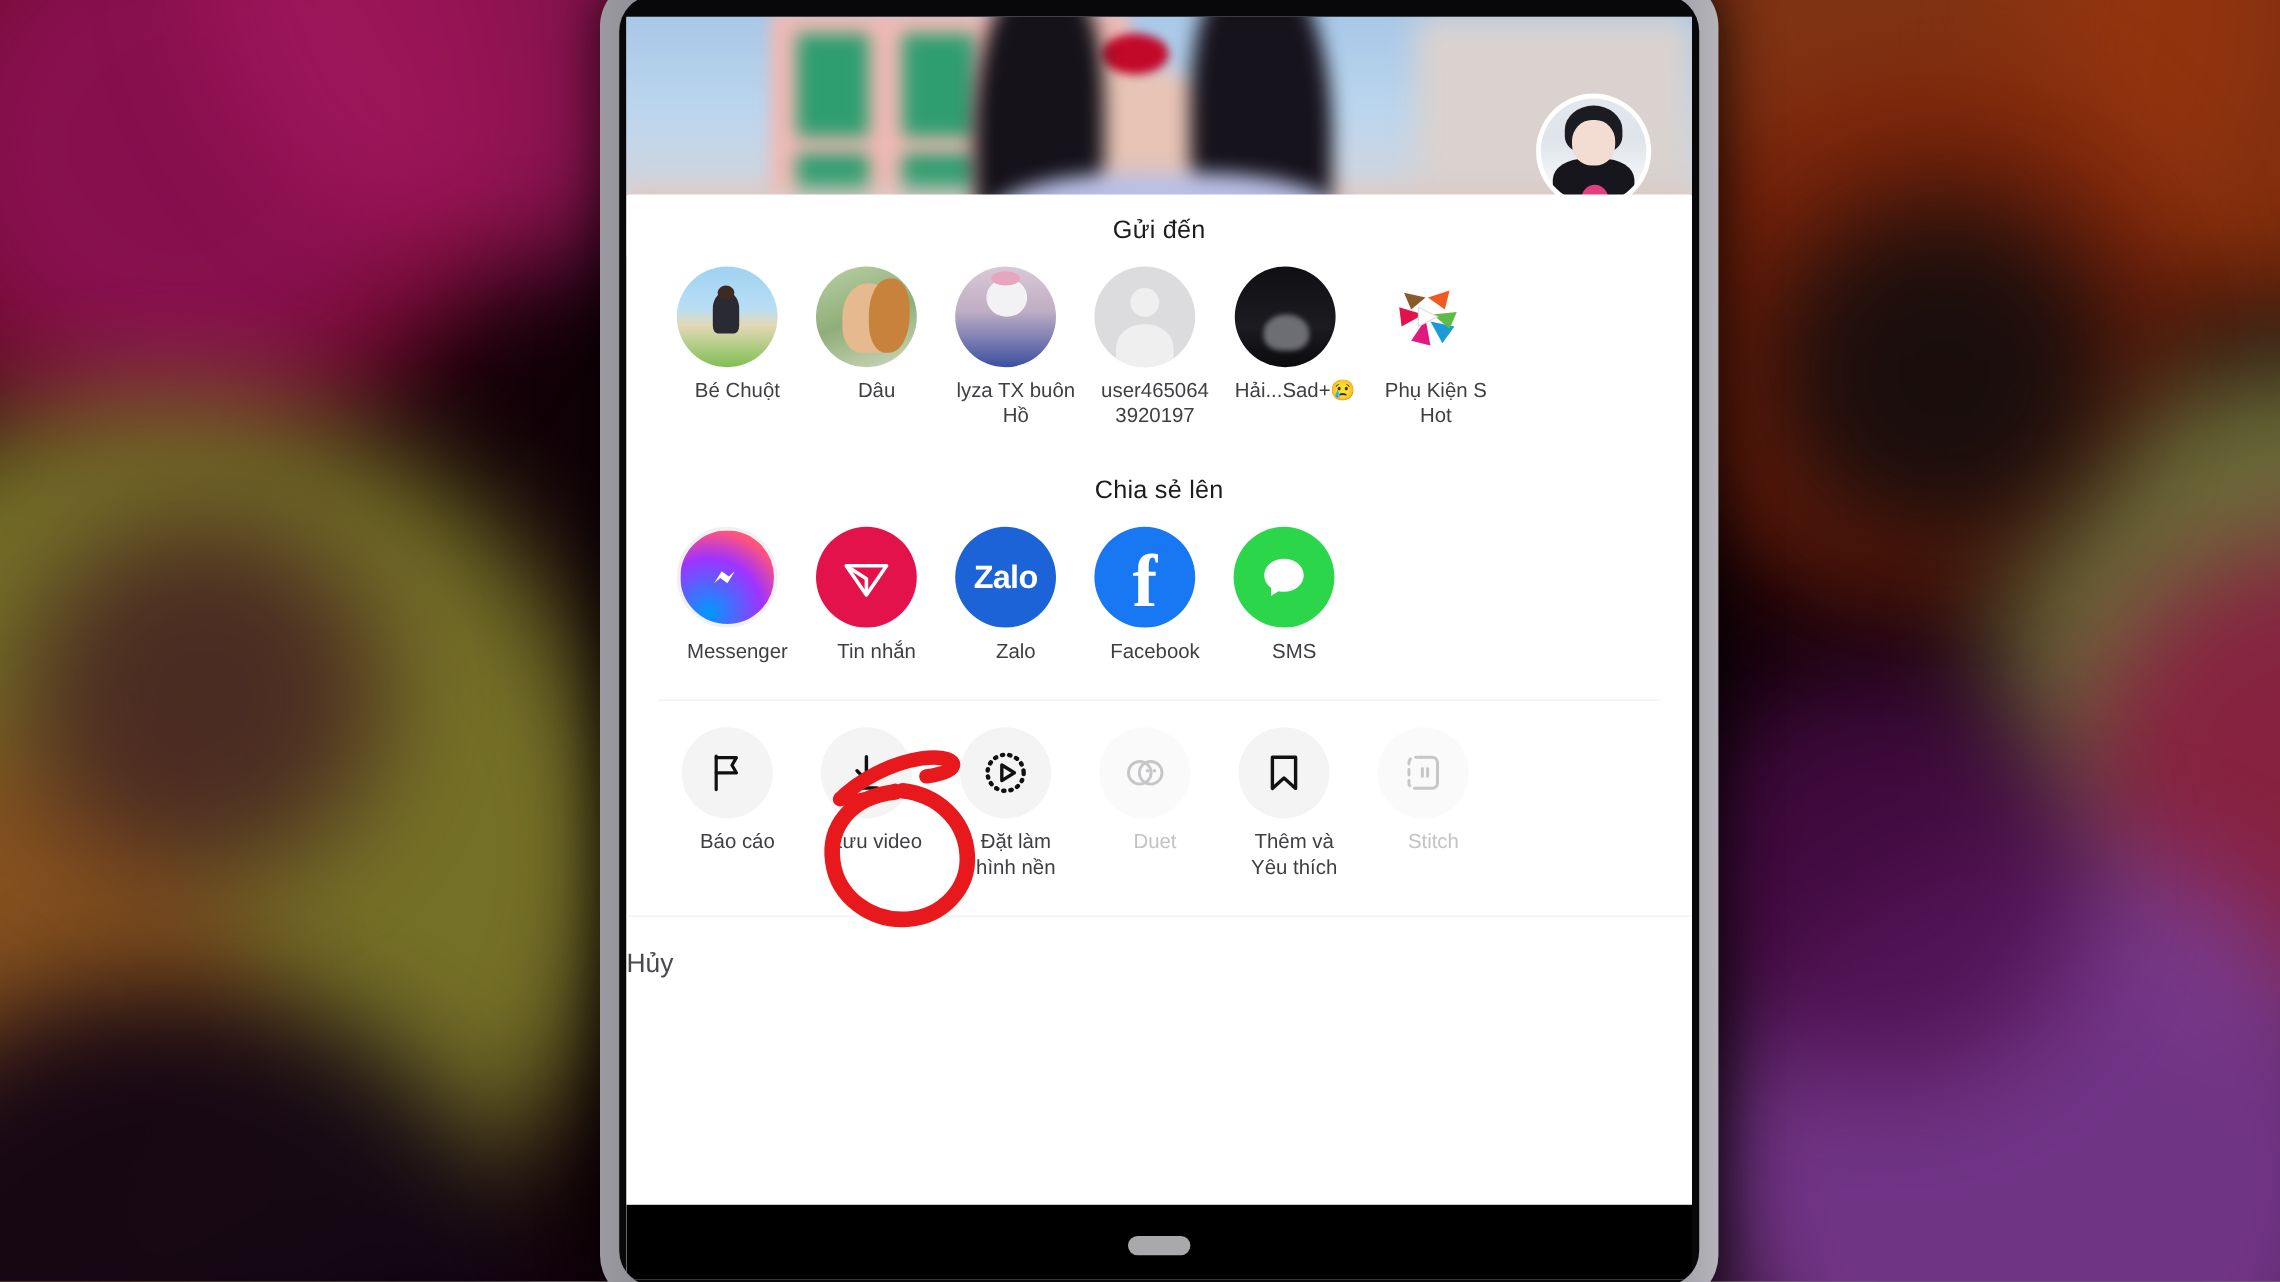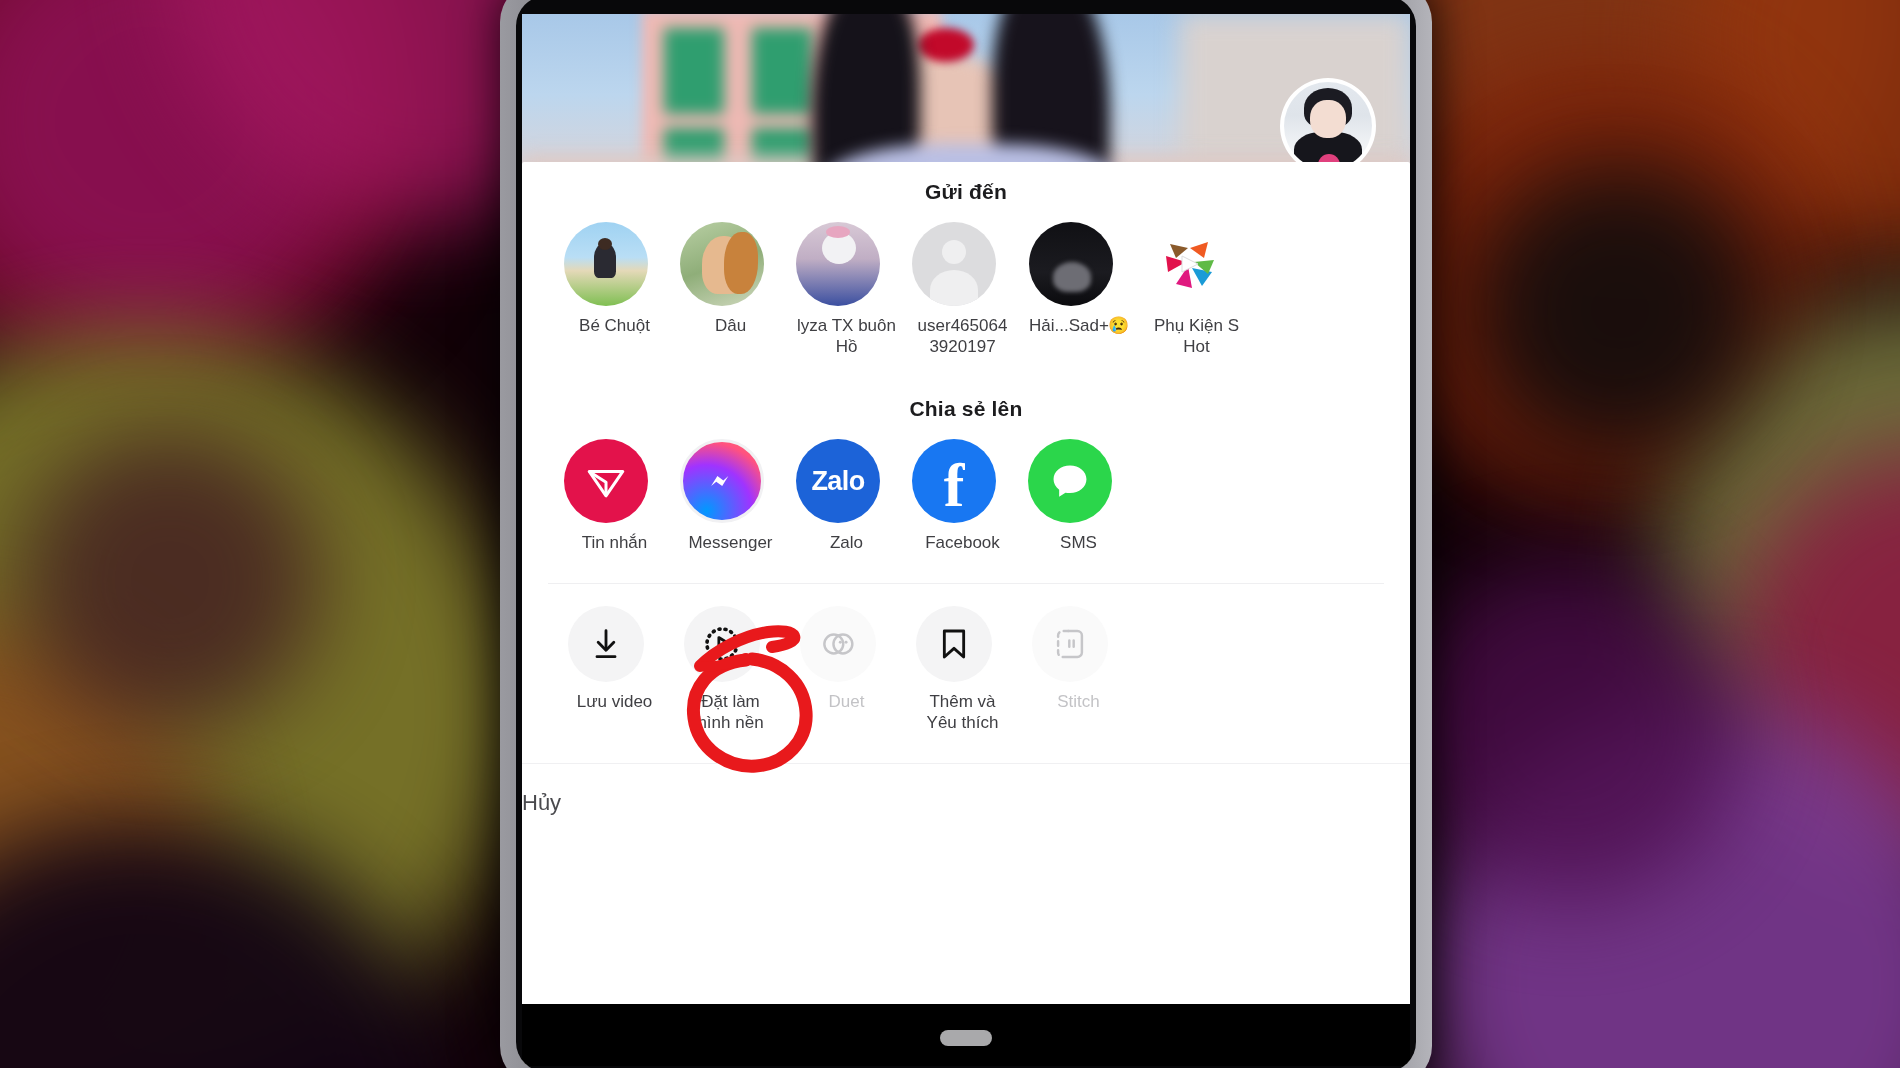--- a/index.html
+++ b/index.html
@@ -123,21 +123,21 @@
   
   #sheet {
     position: absolute;
     left: 0; right: 0; top: 148px; bottom: 62px;
     background: #fff;
     border-radius: 2px 2px 0 0;
   }
   .sec-title {
     text-align: center;
     font-size: 21px;
-    font-weight: bold;
+    font-weight: normal;
     color: #1c1c1e;
     letter-spacing: .2px;
   }
   .row {
     display: flex;
     padding: 0 26px;
     gap: 0;
   }
   .cell {
     flex: 0 0 116px;
@@ -347,40 +347,40 @@
             <div class="cap">Phụ Kiện S
 Hot</div>
           </div>
         </div>
 
         <div class="sec-title" id="share-title">Chia sẻ lên</div>
 
         <div class="row" id="share-row">
 
           <div class="cell">
+            <div class="app app-msgr">
+              <svg width="46" height="46" viewBox="0 0 24 24">
+                <path d="M12 2.6 C6.4 2.6 2 6.8 2 11.9 c0 2.9 1.4 5.4 3.7 7.1 v2.9 l2.8-1.5 c1.1.3 2.3.5 3.5.5 5.6 0 10-4.2 10-9.3 S17.6 2.6 12 2.6 Z" fill="#fff" opacity="0"></path>
+                <path d="M6.3 14.6 L9.6 9.4 l3.1 2.3 2.6-2.3 -3.2 5.2 -3.1-2.2 Z" fill="#fff"></path>
+              </svg>
+            </div>
+            <div class="cap">Messenger</div>
+          </div>
+
+          <div class="cell">
             <div class="app app-dm">
               <svg width="48" height="48" viewBox="0 0 24 24" fill="none" stroke="#fff" stroke-width="1.5" stroke-linejoin="round">
                 <path d="M3.6 7.2 L20.4 7.2 L12 19.4 Z"></path>
                 <path d="M12 19.4 L12 12.6 L3.6 7.2"></path>
               </svg>
             </div>
             <div class="cap">Tin nhắn</div>
           </div>
 
           <div class="cell">
-            <div class="app app-msgr">
-              <svg width="46" height="46" viewBox="0 0 24 24">
-                <path d="M12 2.6 C6.4 2.6 2 6.8 2 11.9 c0 2.9 1.4 5.4 3.7 7.1 v2.9 l2.8-1.5 c1.1.3 2.3.5 3.5.5 5.6 0 10-4.2 10-9.3 S17.6 2.6 12 2.6 Z" fill="#fff" opacity="0"></path>
-                <path d="M6.3 14.6 L9.6 9.4 l3.1 2.3 2.6-2.3 -3.2 5.2 -3.1-2.2 Z" fill="#fff"></path>
-              </svg>
-            </div>
-            <div class="cap">Messenger</div>
-          </div>
-
-          <div class="cell">
             <div class="app app-zalo">
               <span class="zalo-txt">Zalo</span>
             </div>
             <div class="cap">Zalo</div>
           </div>
 
           <div class="cell">
             <div class="app app-fb">
               <span class="fb-f">f</span>
             </div>
@@ -394,20 +394,29 @@
               </svg>
             </div>
             <div class="cap">SMS</div>
           </div>
         </div>
 
         <div id="divider"></div>
 
         <div class="row" id="action-row" style="position:relative;">
 
+          <div class="cell">
+            <div class="act">
+              <svg width="40" height="40" viewBox="0 0 24 24" fill="none" stroke="#111" stroke-width="1.6" stroke-linecap="round" stroke-linejoin="round">
+                <path d="M6.5 3.6 L6.5 20.4"></path>
+                <path d="M6.5 4.4 L16.6 4.4 L14.4 8.2 L16.6 12 L6.5 12"></path>
+              </svg>
+            </div>
+            <div class="cap">Báo cáo</div>
+          </div>
 
           <div class="cell">
             <div class="act">
               <svg width="40" height="40" viewBox="0 0 24 24" fill="none" stroke="#111" stroke-width="1.7" stroke-linecap="round" stroke-linejoin="round">
                 <path d="M12 4 L12 15.2"></path>
                 <path d="M7.3 11 L12 15.8 L16.7 11"></path>
                 <path d="M6.6 19.6 L17.4 19.6"></path>
               </svg>
             </div>
             <div class="cap">Lưu video</div>

